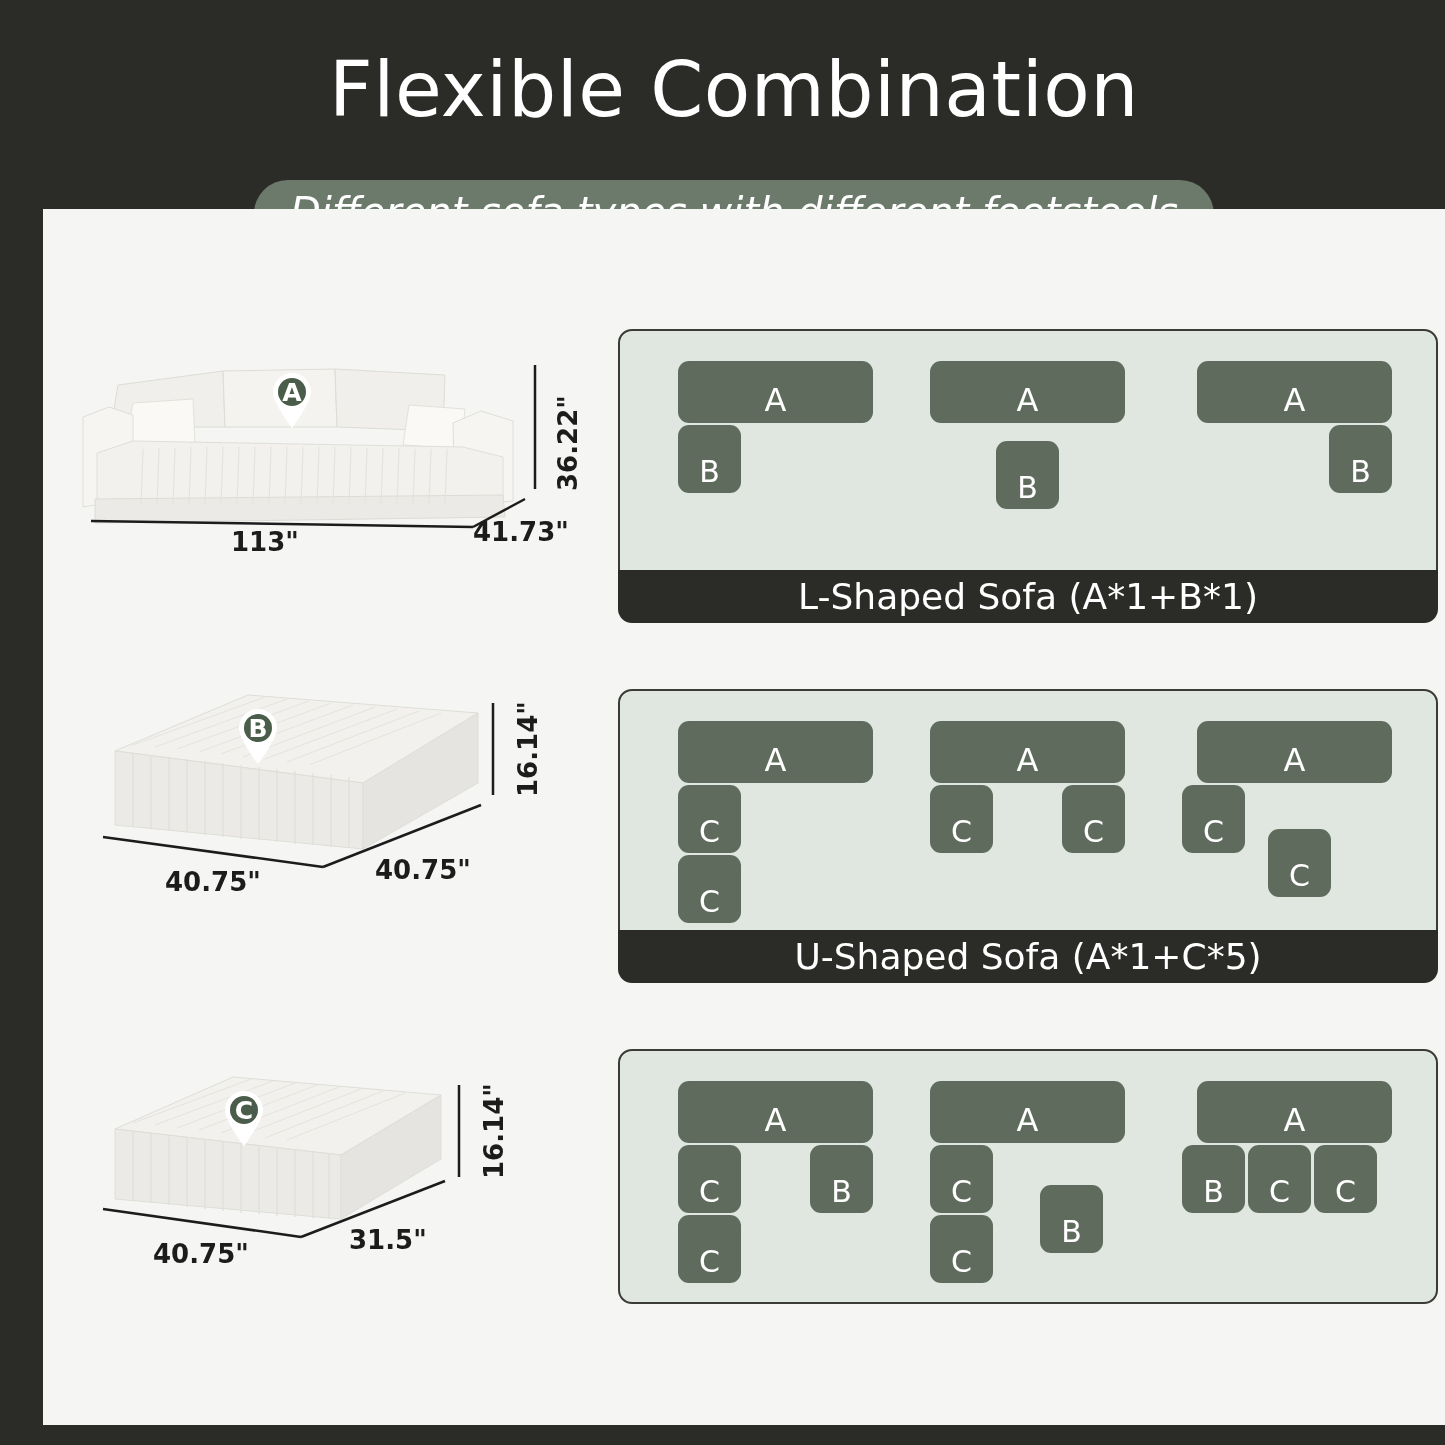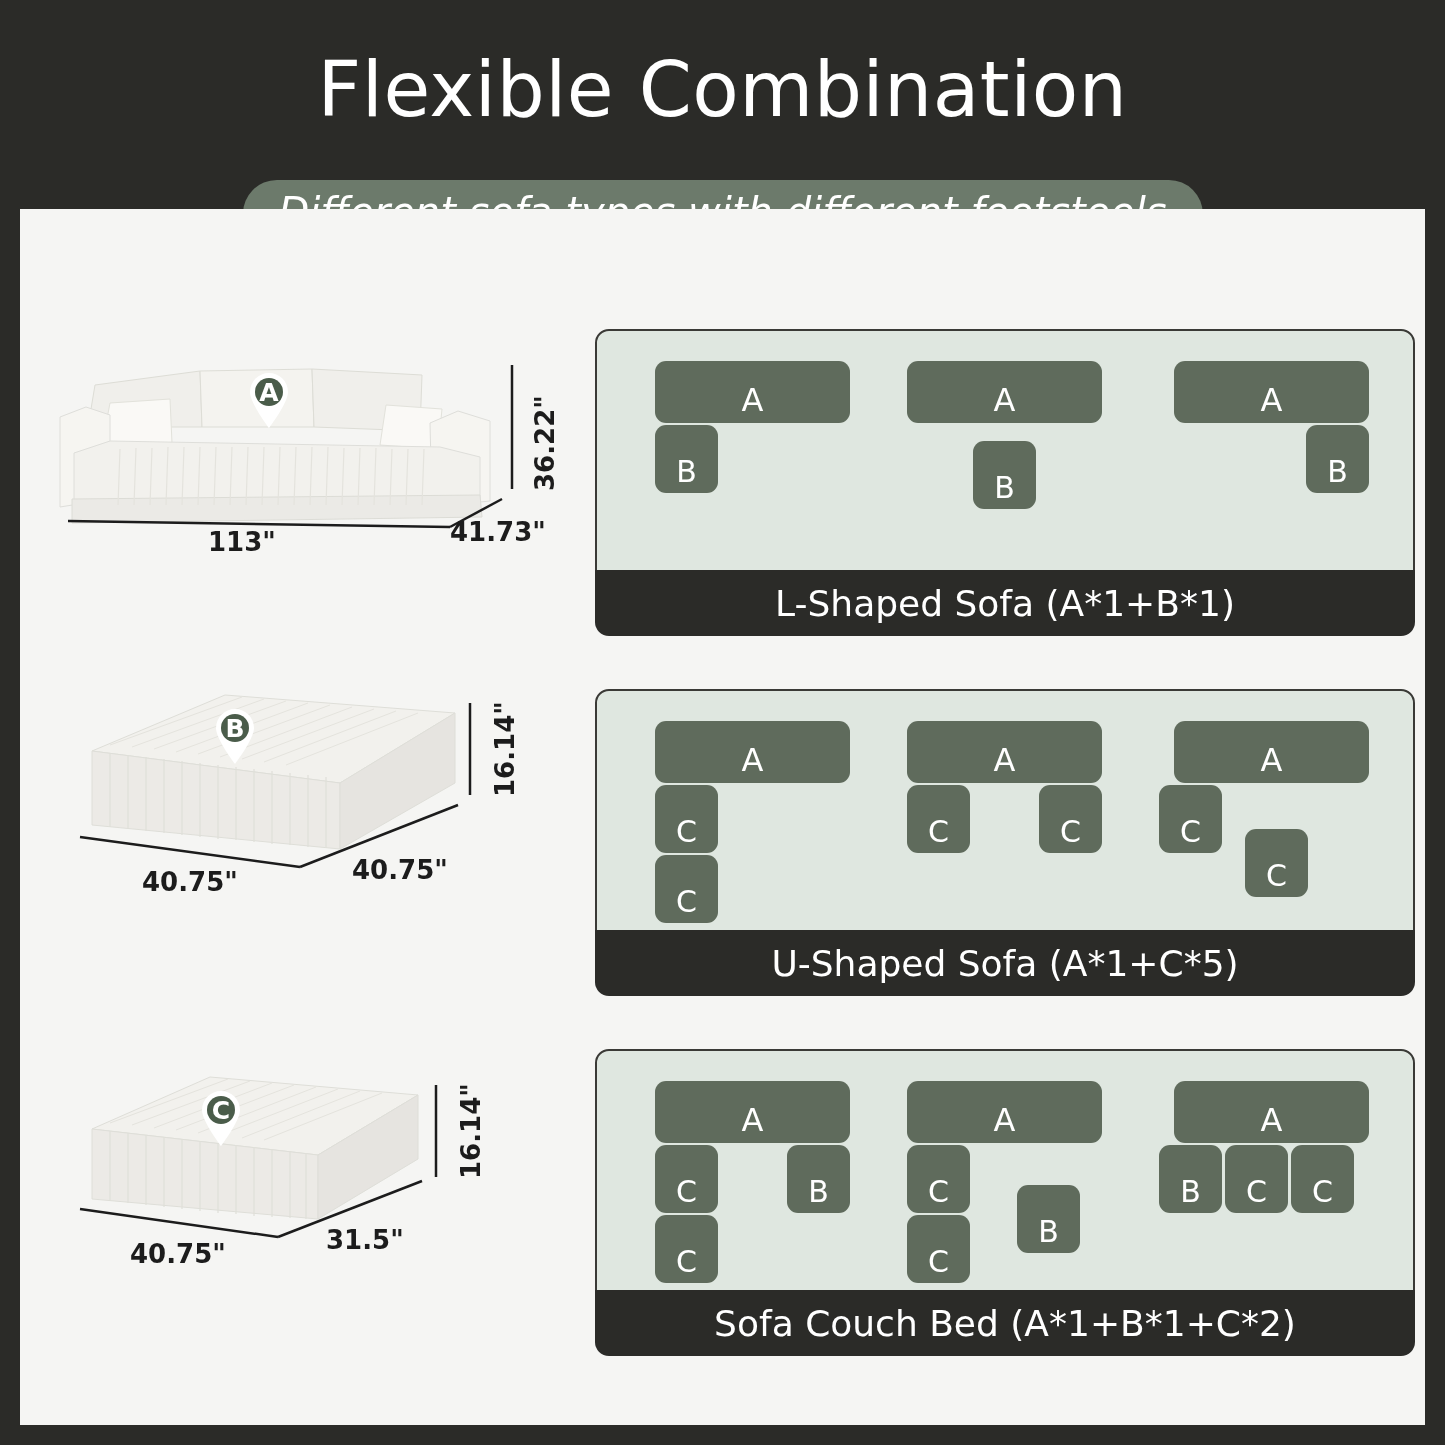--- a/index.html
+++ b/index.html
@@ -9,20 +9,21 @@
     height: 1445px;
     background: #2b2b28;
     font-family: "Liberation Sans", sans-serif;
     overflow: hidden;
   }
 
   .frame {
     position: absolute;
     inset: 0;
     background: #2b2b28;
+    margin-left: 23px;
   }
 
   
   .title {
     position: absolute;
     top: 52px; left: 0; right: 0;
     text-align: center;
     color: #ffffff;
     font-size: 76px;
     font-weight: 400;
@@ -118,21 +119,21 @@
     height: 255px;
     background: #dfe7e0;
     border: 2px solid #3a3a36;
     border-radius: 14px;
     overflow: visible;
   }
 
   .card-label {
     position: relative;
     margin-top: -14px;
-    height: 66px;
+    height: 53px;
     background: #2b2b28;
     border-radius: 0 0 14px 14px;
     display: flex;
     align-items: center;
     justify-content: center;
     color: #ffffff;
     font-size: 36px;
     font-family: "DejaVu Sans", sans-serif;
     z-index: 2;
   }
@@ -408,17 +409,16 @@
             <div class="blk sm" style="left: 0px; top: 134px;">C</div>
             <div class="blk sm" style="left: 110px; top: 104px;">B</div>
           </div>
           <div class="group g3">
             <div class="blk a shift">A</div>
             <div class="blk sm" style="left: 0px; top: 64px;">B</div>
             <div class="blk sm" style="left: 66px; top: 64px;">C</div>
             <div class="blk sm" style="left: 132px; top: 64px;">C</div>
           </div>
         </div>
-      <div class="card-label">Sofa Couch Bed (A*1+B*1+C*2)</div>
     </div>
 
   </div>
 </div>
 
 </body></html>

